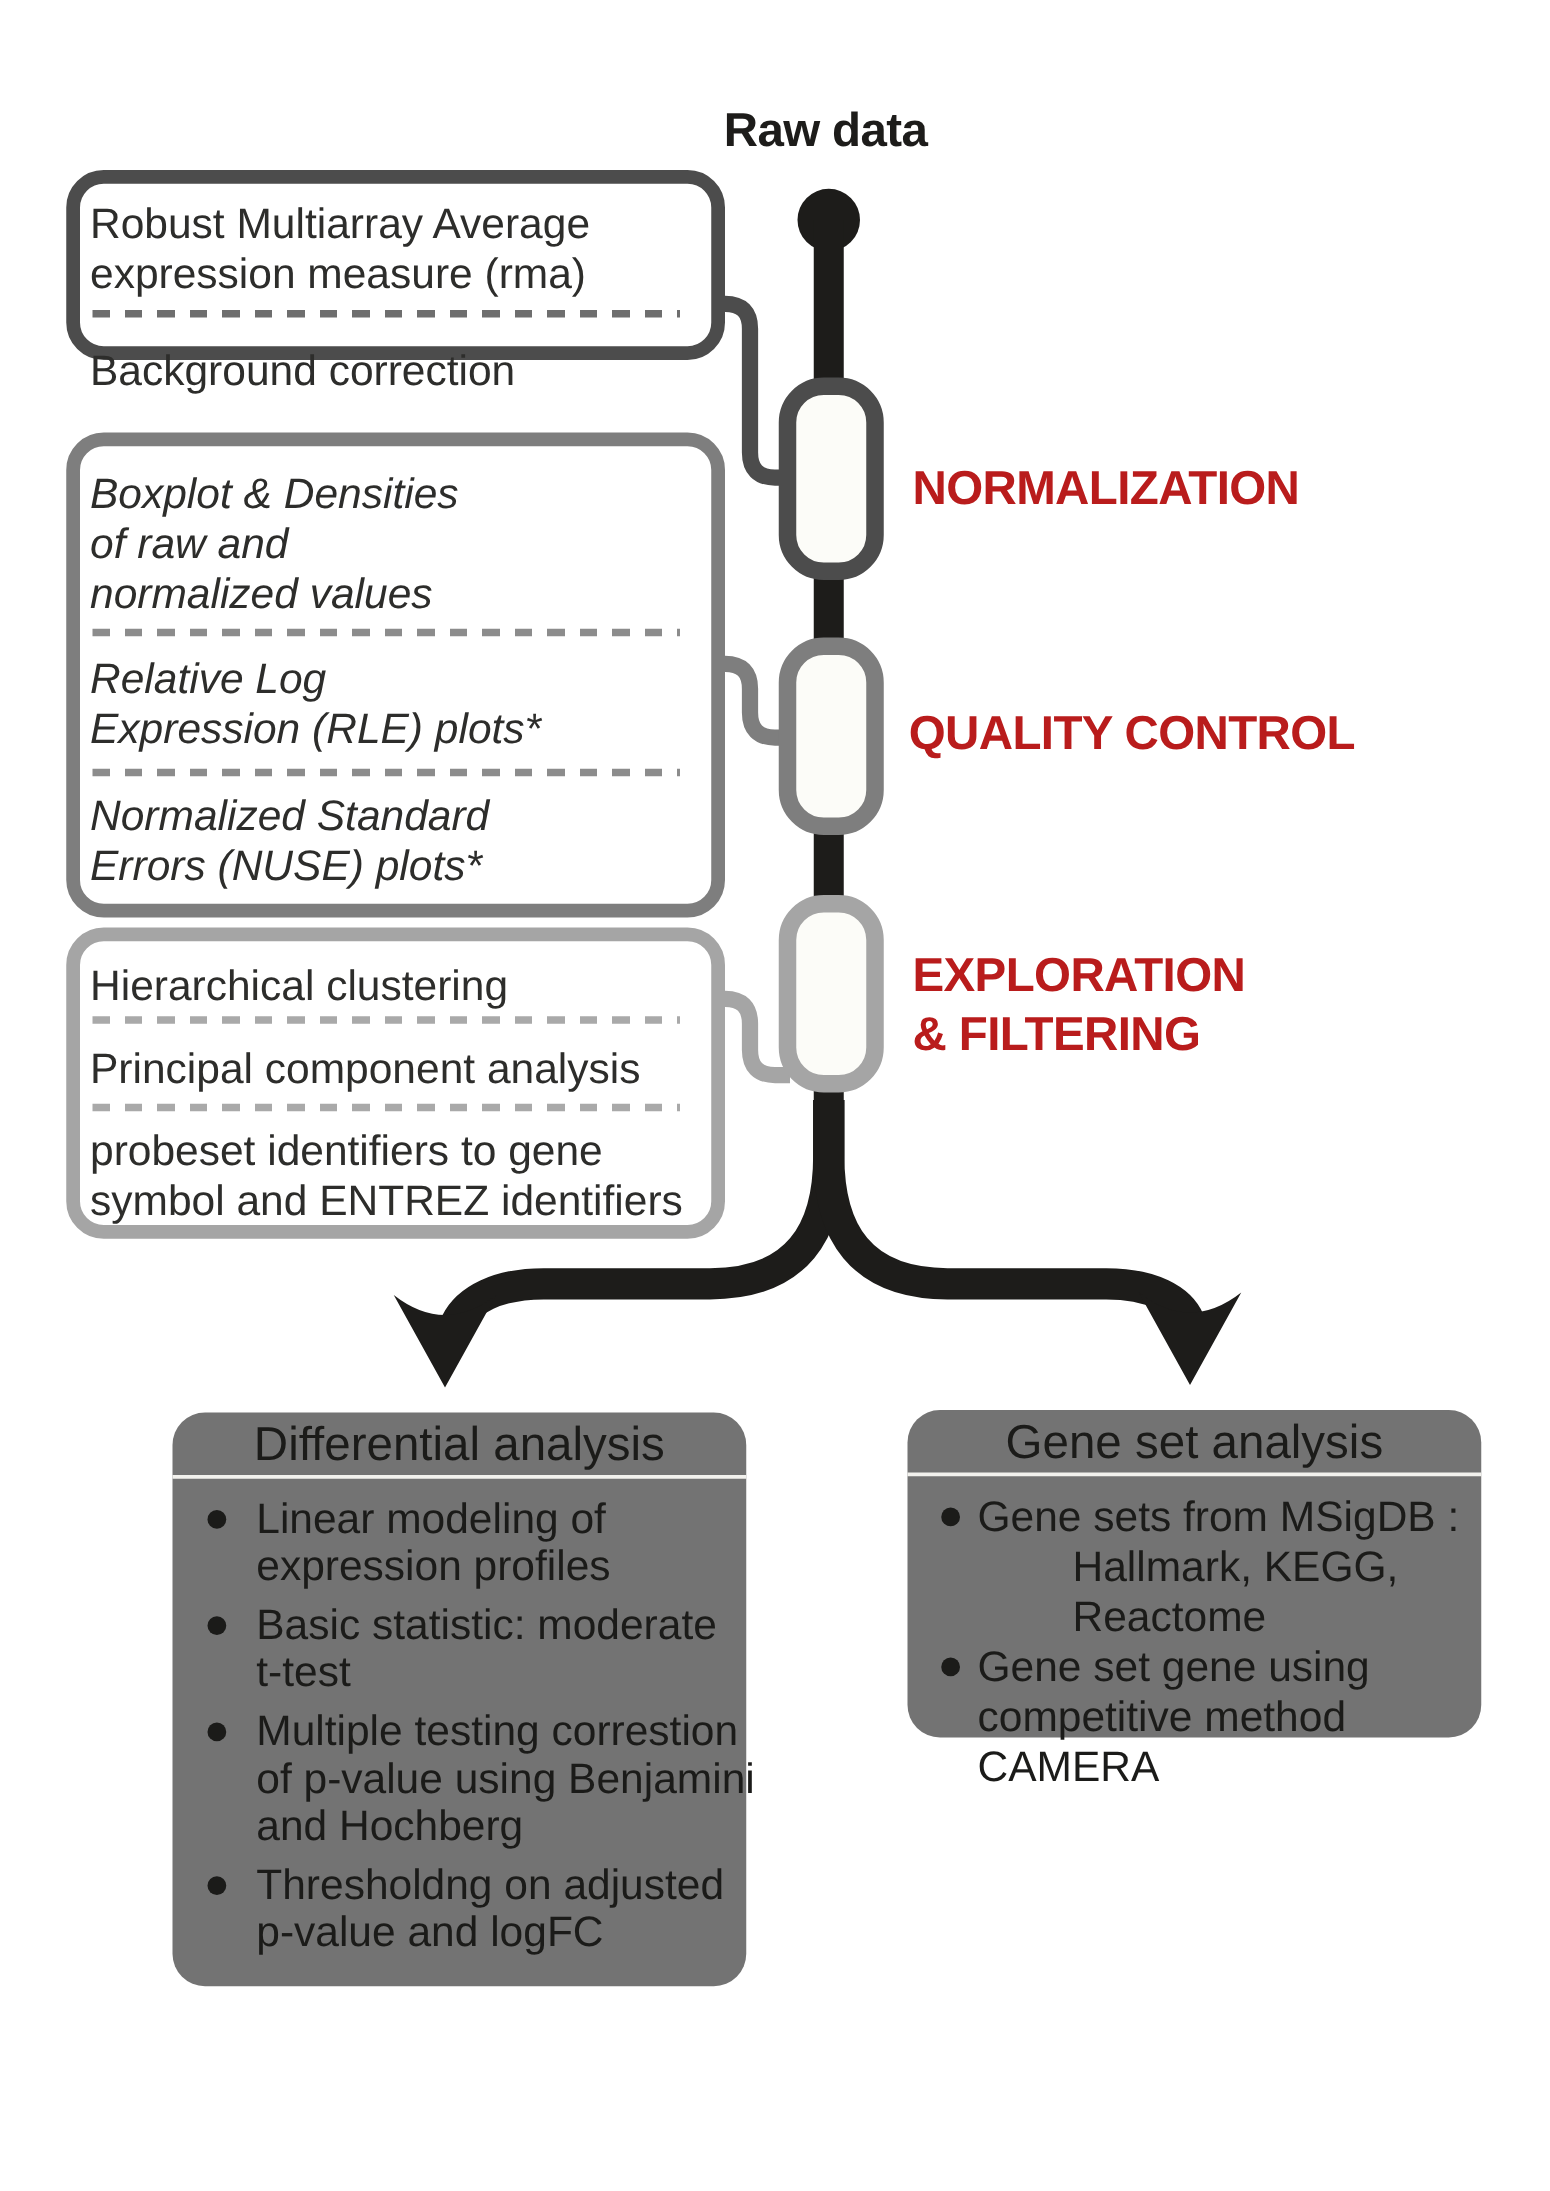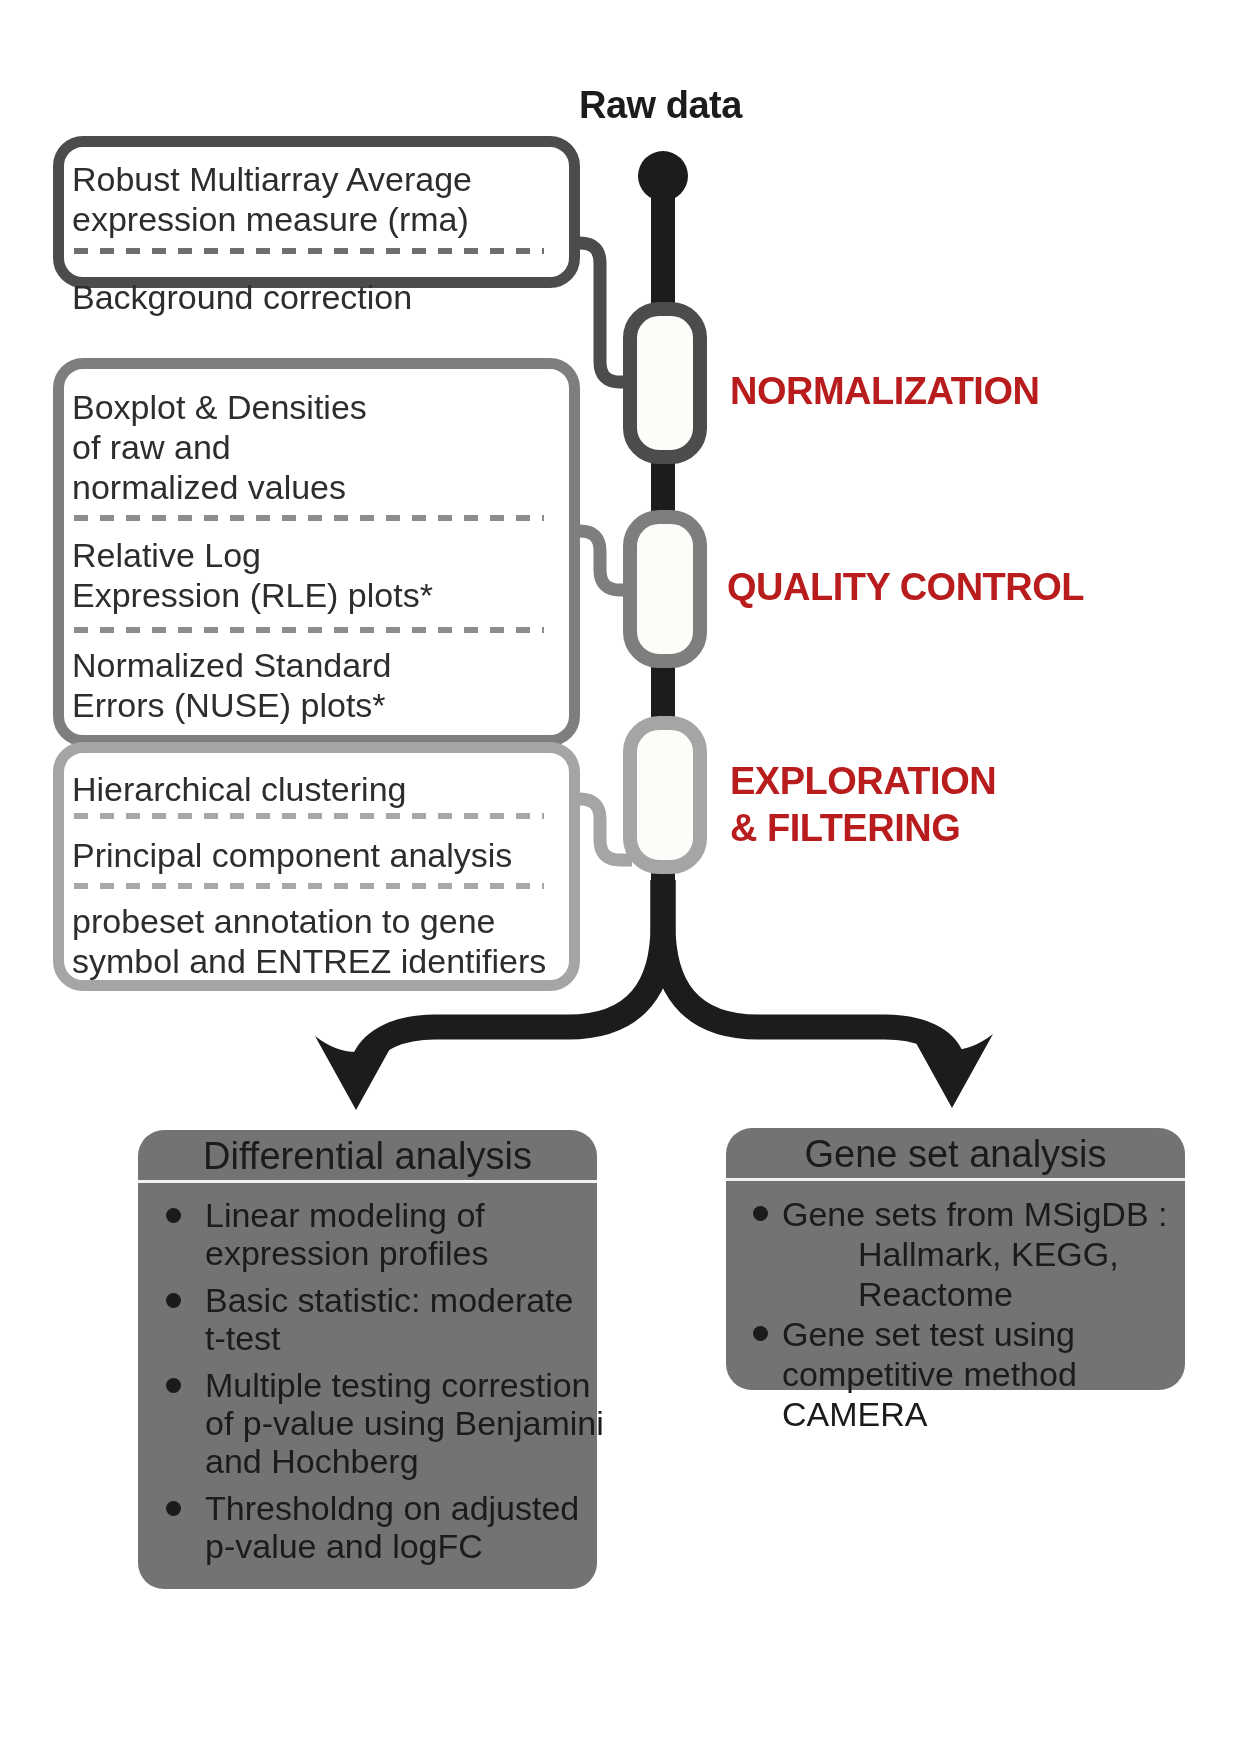--- a/index.html
+++ b/index.html
@@ -33,21 +33,21 @@
   }
 
   
   .stepbox{
     position:absolute;left:53px;width:527px;box-sizing:border-box;z-index:2;
     background:#ffffff;border:11px solid #4c4c4c;border-radius:30px;
     padding:0 6px 0 8px;color:#2d2d2b;font-size:34px;line-height:40px;
   }
   .stepbox .line{white-space:nowrap;}
   .stepbox.b1{top:136px;height:152px;border-color:#4c4c4c;}
-  .stepbox.b2{top:358px;height:388px;border-color:#7e7e7e;}
+  .stepbox.b2{top:346px;height:388px;border-color:#7e7e7e;font-style:italic;}
   .stepbox.b3{top:742px;height:249px;border-color:#a5a5a5;}
   .dashes{height:6px;margin-left:2px;width:470px;}
   .b1 .dashes{background:repeating-linear-gradient(90deg,#6e6e6e 0 14px,transparent 14px 26px);}
   .b2 .dashes{background:repeating-linear-gradient(90deg,#8c8c8c 0 14px,transparent 14px 26px);}
   .b3 .dashes{background:repeating-linear-gradient(90deg,#a9a9a9 0 14px,transparent 14px 26px);}
   .b1 .seg1{padding-top:12px;} .b1 .dv1{margin-top:9px;} .b1 .seg2{padding-top:23px;}
   .b2 .seg1{padding-top:18px;} .b2 .dv1{margin-top:8px;}  .b2 .seg2{padding-top:14px;}
   .b2 .dv2{margin-top:12px;}   .b2 .seg3{padding-top:12px;}
   .b3 .seg1{padding-top:16px;} .b3 .dv1{margin-top:4px;}  .b3 .seg2{padding-top:16px;}
   .b3 .dv2{margin-top:8px;}    .b3 .seg3{padding-top:12px;}
@@ -144,21 +144,21 @@
   <div class="stepbox b3">
     <div class="seg1">
       <div class="line">Hierarchical clustering</div>
     </div>
     <div class="dashes dv1"></div>
     <div class="seg2">
       <div class="line">Principal component analysis</div>
     </div>
     <div class="dashes dv2"></div>
     <div class="seg3">
-      <div class="line">probeset annotation to gene</div>
+      <div class="line">probeset identifiers to gene</div>
       <div class="line">symbol and ENTREZ identifiers</div>
     </div>
   </div>
 
   <div class="analysis left">
     <div class="hdr">Differential analysis</div>
     <div class="blist">
       <div class="bullet">
         <span class="dot"></span>
         <div class="btxt">
@@ -198,21 +198,21 @@
         <span class="dot"></span>
         <div class="btxt">
           <div class="line">Gene sets from MSigDB :</div>
           <div class="line ind">Hallmark, KEGG,</div>
           <div class="line ind">Reactome</div>
         </div>
       </div>
       <div class="bullet">
         <span class="dot"></span>
         <div class="btxt">
-          <div class="line">Gene set test using</div>
+          <div class="line">Gene set gene using</div>
           <div class="line">competitive method</div>
           <div class="line">CAMERA</div>
         </div>
       </div>
     </div>
   </div>
 
 </div>
 
 </body></html>

